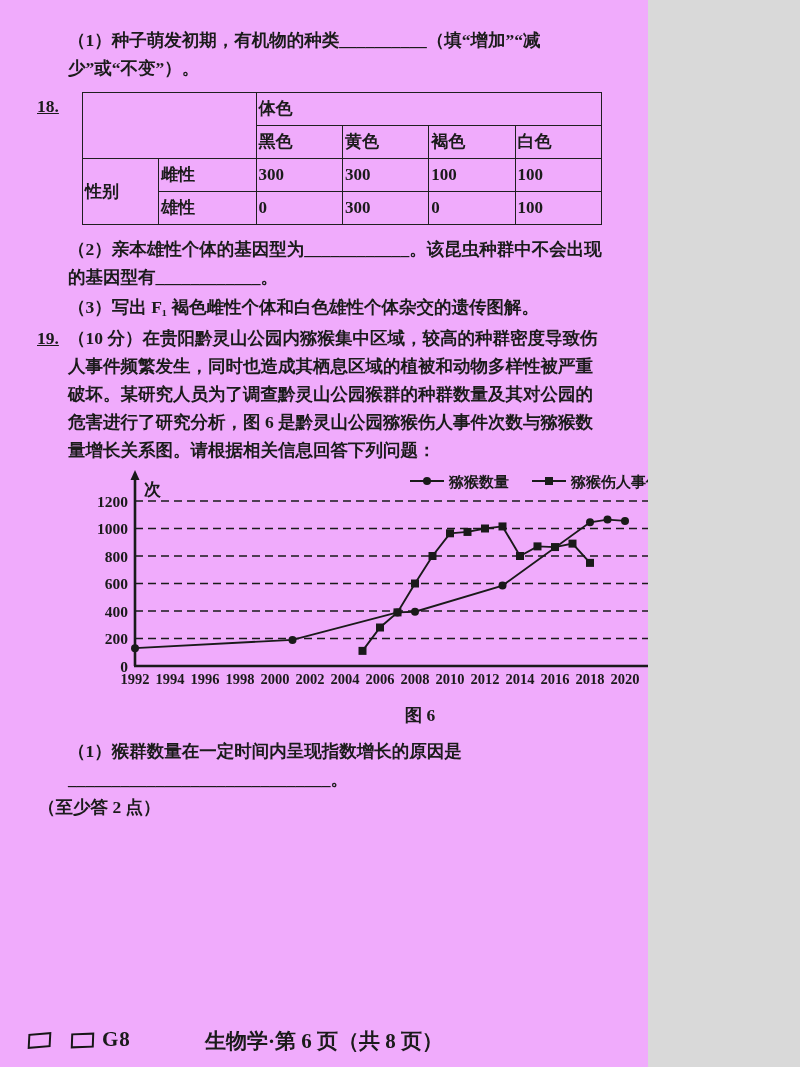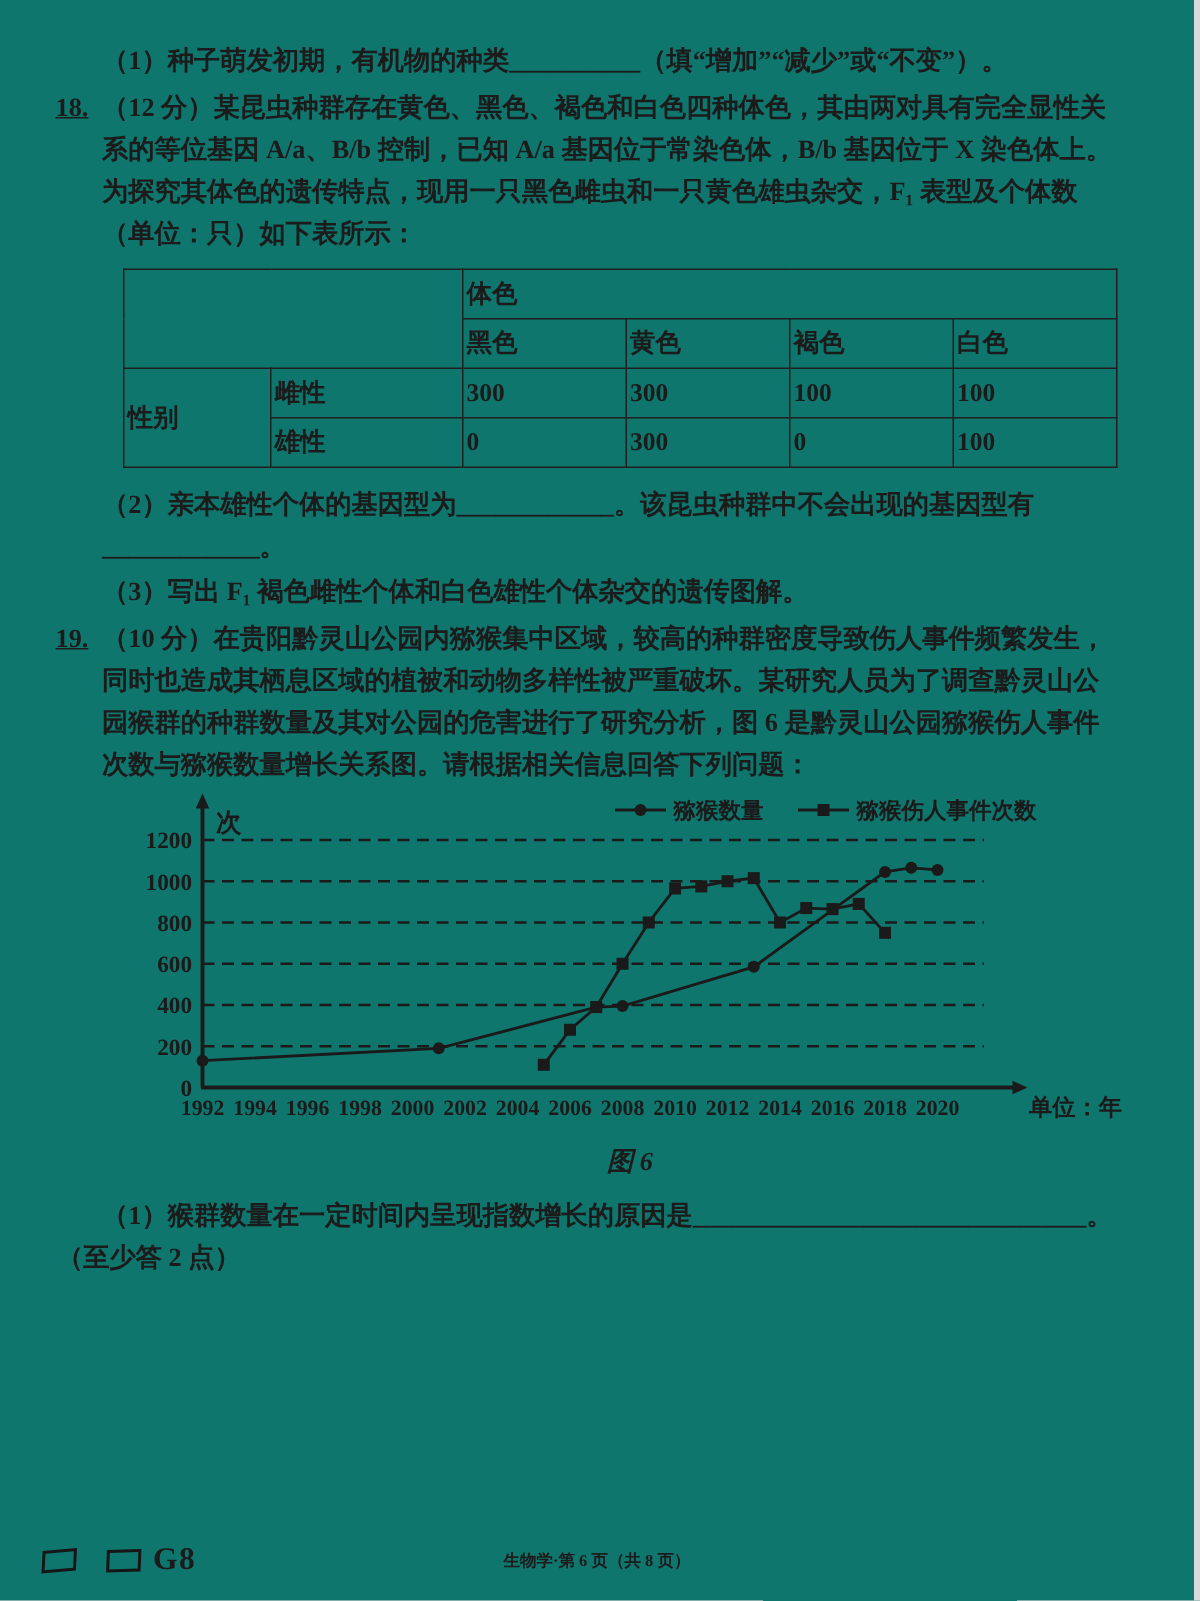--- a/index.html
+++ b/index.html
@@ -1,18 +1,18 @@
 <!DOCTYPE html>
 <html><head>
 <meta charset="utf-8">
 <style>
   html,body{margin:0;padding:0;background:#d9d9d9;}
   .page{
-    width:796px;height:1067px;
-    background:#0f766e;
+    width:648px;height:1067px;
+    background:#f0abfc;
     position:relative;
     box-sizing:border-box;
     padding:26px 46px 0 40px;
     font-family:"Liberation Serif","DejaVu Serif",serif;
     font-size:17.5px;
     line-height:28px;
     color:#1b1b1b;
     font-weight:600;
     overflow:hidden;
   }
@@ -22,43 +22,42 @@
   .qnum{position:absolute;left:-31px;top:0;text-decoration:underline;}
   .sub{margin-top:2px;}
   .outdent{margin-left:-30px;}
 
   table.ftable{border-collapse:collapse;margin:10px 0 10px 14px;text-align:left;table-layout:fixed;}
   table.ftable td{border:1.7px solid #1f1f1f;height:32px;padding:0 2px;font-size:17px;}
   .c1{width:98px;} .c2{width:128px;} .cd{width:109px;}
 
   .chart-wrap{margin:5px 0 0 12px;}
   svg text{font-family:"Liberation Serif","DejaVu Serif",serif;font-weight:600;fill:#1a1a1a;}
-  .caption{text-align:center;width:680px;margin:0 0 8px 12px;font-style:italic;}
+  .caption{text-align:center;width:680px;margin:0 0 8px 12px;}
 
   .footer{position:absolute;left:0;right:0;bottom:10px;height:34px;font-weight:600;}
-  .footer-center{position:absolute;left:0;right:0;top:4px;text-align:center;font-size:11px;}
+  .footer-center{position:absolute;left:0;right:0;top:4px;text-align:center;font-size:21px;}
   .marks{position:absolute;left:28px;top:10px;display:flex;gap:20px;align-items:center;}
   .mark{width:19px;height:11px;border:2px solid #161616;background:transparent;}
   .mark.m1{transform:rotate(-5deg) skewX(-8deg);}
   .mark.m2{transform:rotate(-2deg) skewX(-4deg);}
   .gcode{position:absolute;left:102px;top:2px;font-size:21px;letter-spacing:1px;font-family:"Liberation Serif",serif;}
 </style>
 </head>
 <body>
 
 <div class="page">
   <div class="body-col">
 
     <div>
       <p>（1）种子萌发初期，有机物的种类__________（填“增加”“减少”或“不变”）。</p>
     </div>
 
     <div class="question">
       <span class="qnum">18.</span>
-      <p>（12 分）某昆虫种群存在黄色、黑色、褐色和白色四种体色，其由两对具有完全显性关系的等位基因 A/a、B/b 控制，已知 A/a 基因位于常染色体，B/b 基因位于 X 染色体上。为探究其体色的遗传特点，现用一只黑色雌虫和一只黄色雄虫杂交，F₁ 表型及个体数（单位：只）如下表所示：</p>
 
       <table class="ftable">
         <colgroup>
           <col class="c1">
             <col class="c2">
             <col class="cd">
             <col class="cd">
             <col class="cd">
             <col class="cd">
         </colgroup>

